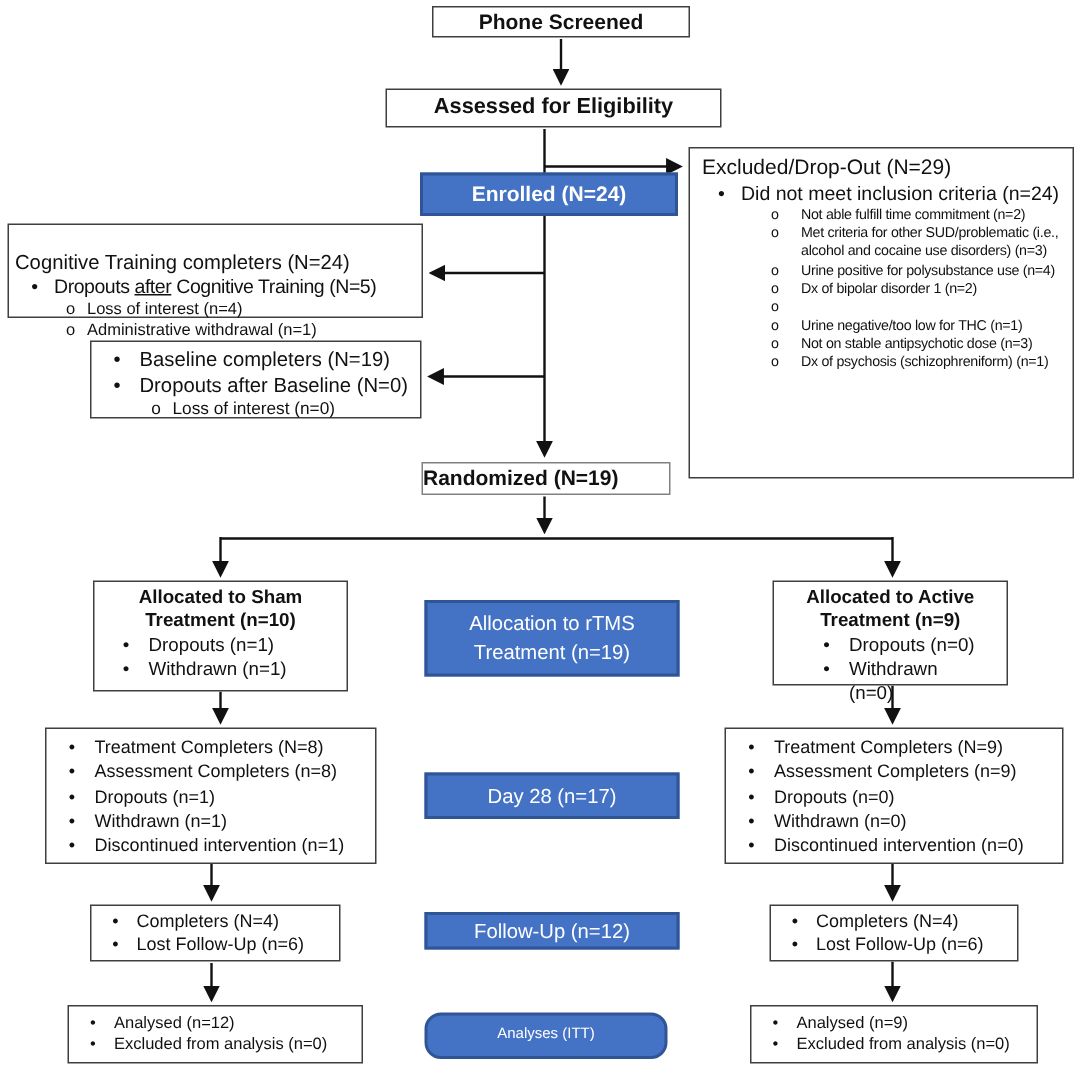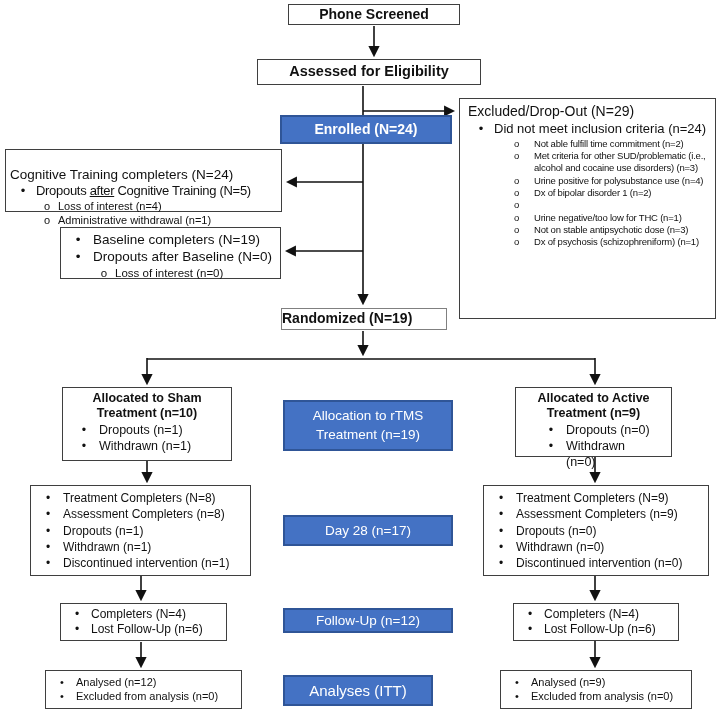--- a/index.html
+++ b/index.html
@@ -51,21 +51,21 @@
   
   #sham   { left:62px;  top:387px; width:170px; height:74px; padding:3px 6px; font-size:12.5px; }
   #active { left:515px; top:387px; width:157px; height:70px; padding:3px 20px; font-size:12.5px; }
   #sham .title, #active .title { font-weight:bold; text-align:center; line-height:1.22; }
   #sham .l1 .m, #active .l1 .m { width:30px; }
 
   
   #alloc-blue { left:283px; top:400px; width:170px; height:51px; font-size:13.5px; line-height:1.35; }
   #day28-blue { left:283px; top:515px; width:170px; height:31px; font-size:13.5px; }
   #fu-blue    { left:283px; top:608px; width:170px; height:25px; font-size:13.5px; }
-  #an-blue    { left:283px; top:675px; width:150px; height:31px; font-size:15px; }
+  #an-blue    { left:283px; top:675px; width:162px; height:31px; font-size:10px;border-radius:11px; }
 
   
   #day28L { left:30px;  top:485px; width:221px; height:91px; padding:4px 2px; font-size:12px; }
   #day28R { left:483px; top:485px; width:226px; height:91px; padding:4px 2px; font-size:12px; }
   #day28L .l1, #day28R .l1 { line-height:1.36; }
   #day28L .l1 .m, #day28R .l1 .m { width:30px; }
 
   
   #fuL { left:60px;  top:603px; width:167px; height:38px; padding:3px 2px; font-size:12px; }
   #fuR { left:513px; top:603px; width:166px; height:38px; padding:3px 2px; font-size:12px; }

